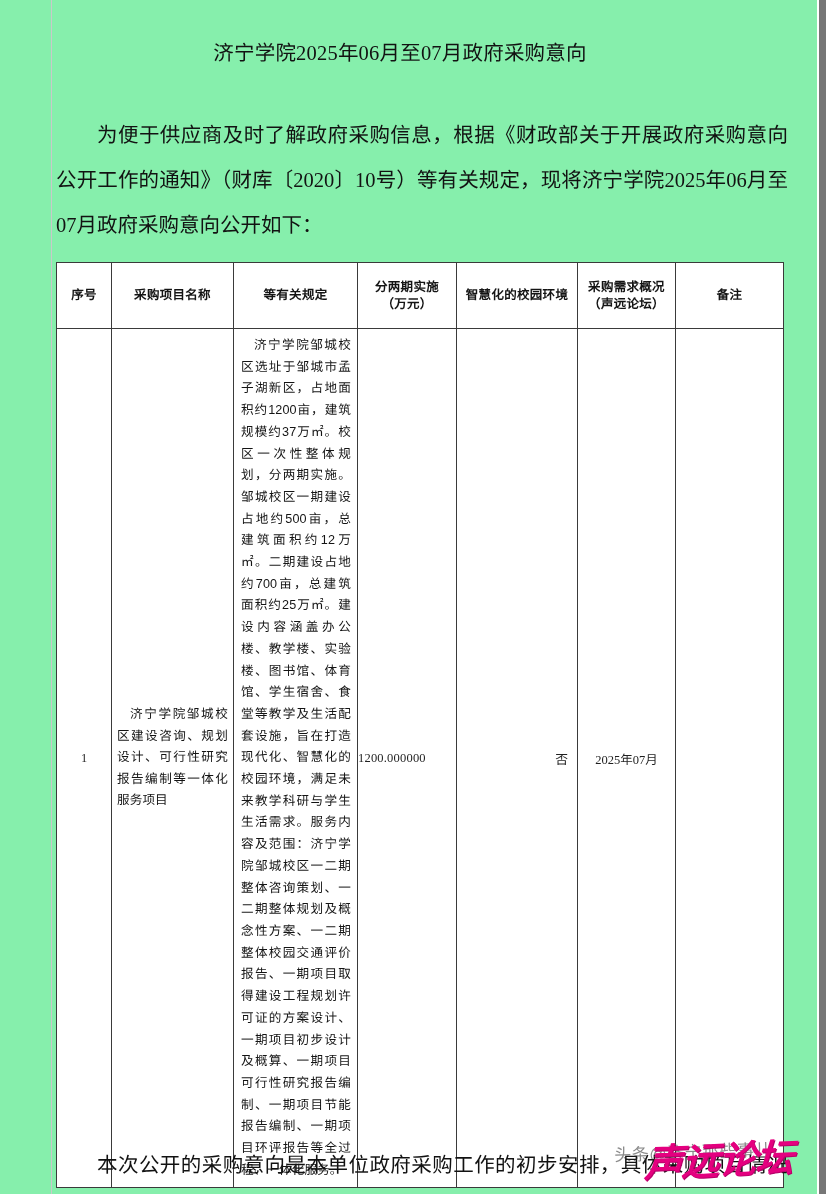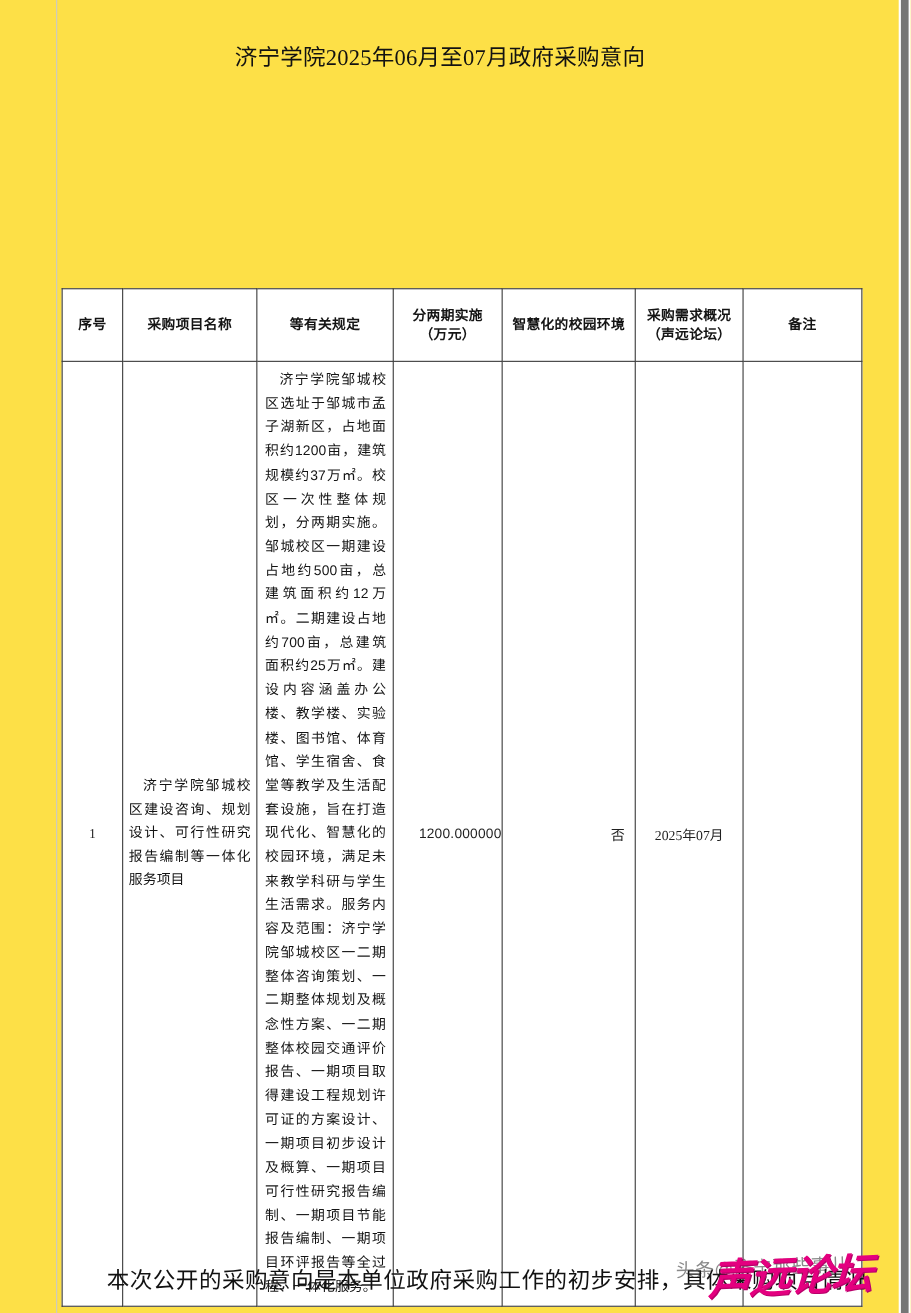--- a/index.html
+++ b/index.html
@@ -17,21 +17,21 @@
     color: #1a1a1a;
     -webkit-font-smoothing: antialiased;
   }
 
   
   #page {
     position: absolute;
     left: 0; top: 0;
     width: 828px;
     height: 1194px;
-    background: #fde047;
+    background: #86efac;
     box-sizing: border-box;
     overflow: hidden;
     padding-left: 36px;
   }
 
   
   .left-edge-rule {
     position: absolute;
     left: 51px;
     top: 0;
@@ -155,25 +155,25 @@
   td.cell-desc .cell-inner {
     font-size: 12.6px;
     line-height: 21.7px;
     text-align: justify;
     text-justify: inter-ideograph;
     text-indent: 13px;
     color: #141414;
     letter-spacing: 0.1px;
   }
   td.cell-budget {
-    text-align: right;
+    text-align: left;
     font-size: 12.5px;
     color: #1f1f1f;
     vertical-align: middle;
-    font-family: Liberation Sans, sans-serif;
+    font-family: Liberation Serif, serif;
     letter-spacing: 0.2px;
   }
   td.cell-sme {
     text-align: right;
     font-size: 12.8px;
     color: #1f1f1f;
     vertical-align: middle;
     padding-right: 9px;
   }
   td.cell-time {
@@ -238,20 +238,21 @@
 </style>
 </head>
 <body>
 
 <div id="page">
 
   <div class="left-edge-rule"></div>
 
   <h1 class="doc-title">济宁学院2025年06月至07月政府采购意向</h1>
 
+  <p class="intro-para">为便于供应商及时了解政府采购信息，根据《财政部关于开展政府采购意向公开工作的通知》（财库〔2020〕10号）等有关规定，现将济宁学院2025年06月至07月政府采购意向公开如下：</p>
 
   <table class="proc-table">
     <colgroup>
       <col class="col-idx">
       <col class="col-name">
       <col class="col-desc">
       <col class="col-budget">
       <col class="col-sme">
       <col class="col-time">
       <col class="col-remark">

